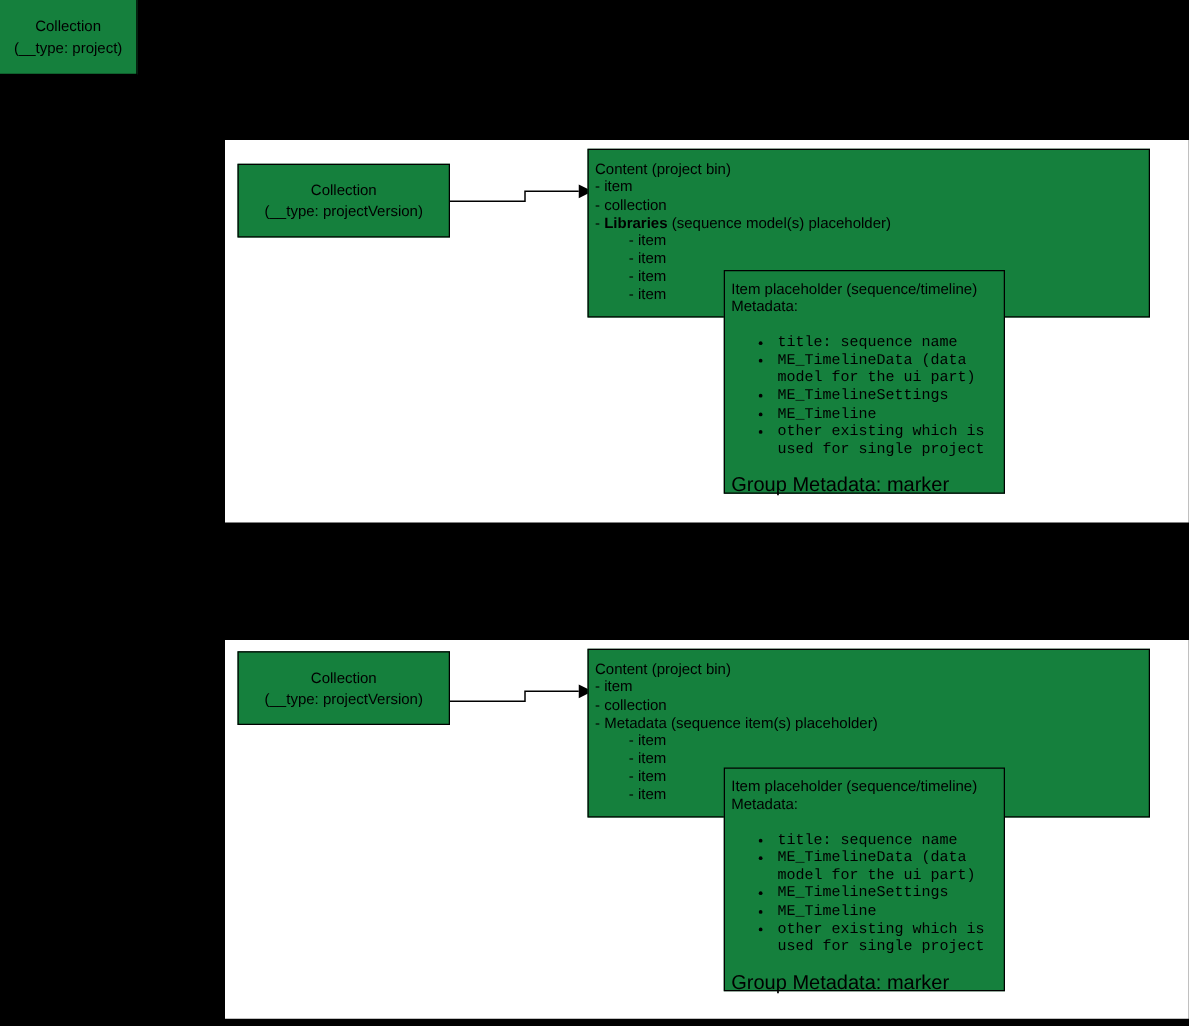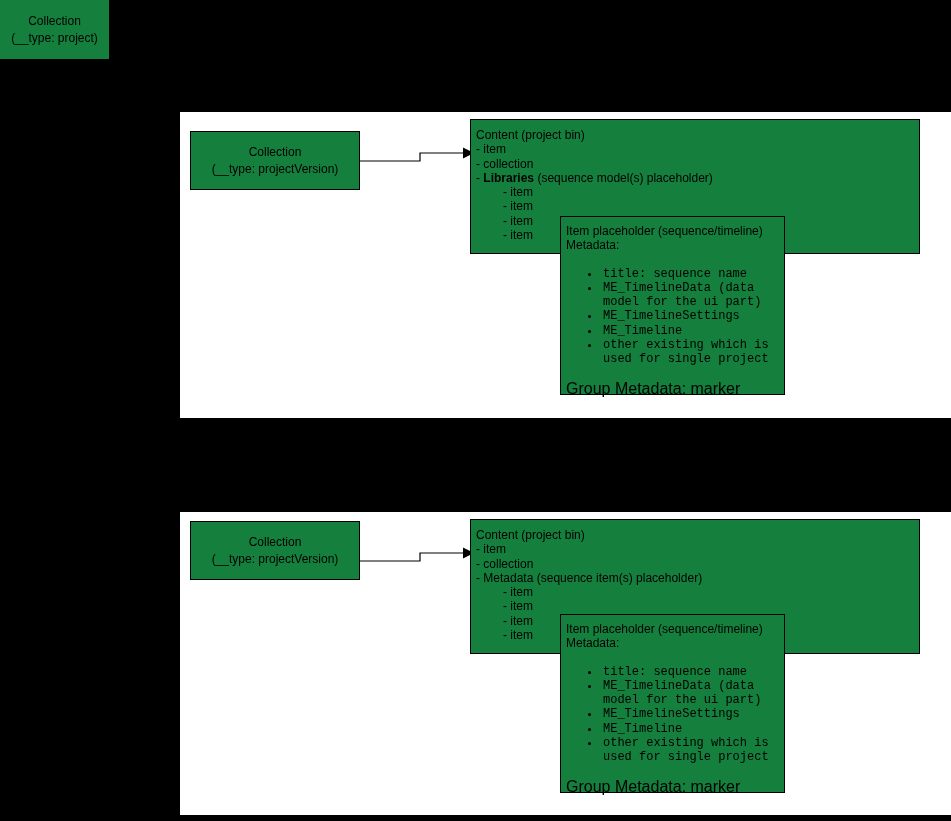--- a/index.html
+++ b/index.html
@@ -66,20 +66,21 @@
     padding-left: 27px;
   }
   .content-box .row .bold {
     font-weight: bold;
   }
 
   
   .item-box {
     padding: 7px 0 0 5px;
     line-height: 1.19;
+    margin-left: 19px;
   }
   .item-box .hdr {
     font-size: 12px;
     white-space: nowrap;
     height: 14.3px;
   }
   .item-box ul {
     margin: 14px 0 0 0;
     padding-left: 35px;
     list-style: disc;

